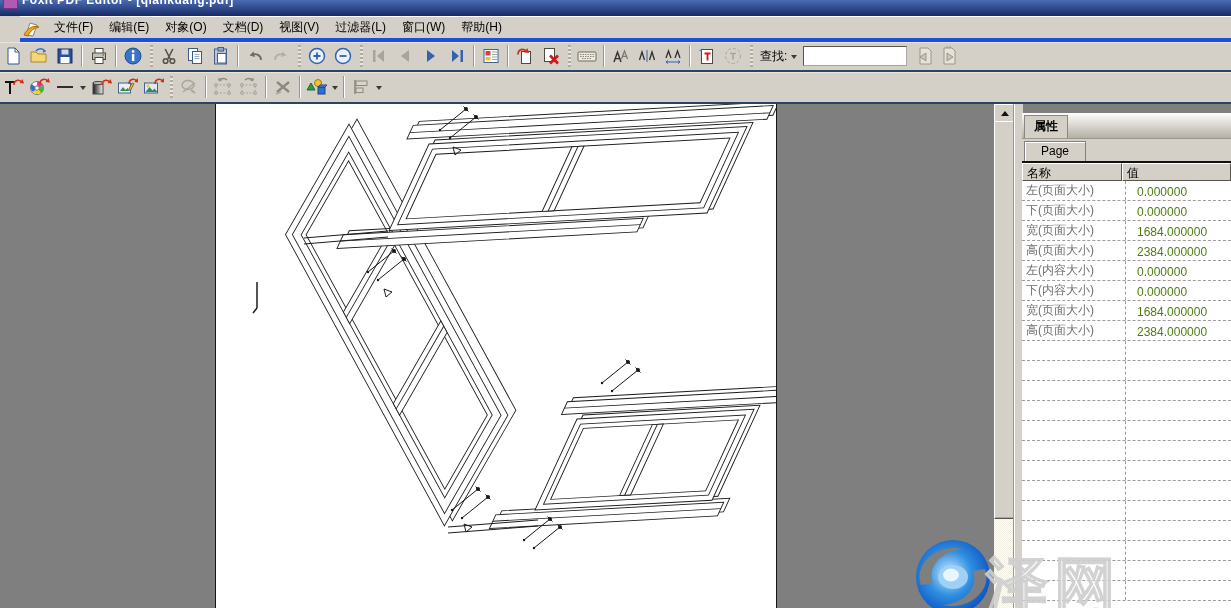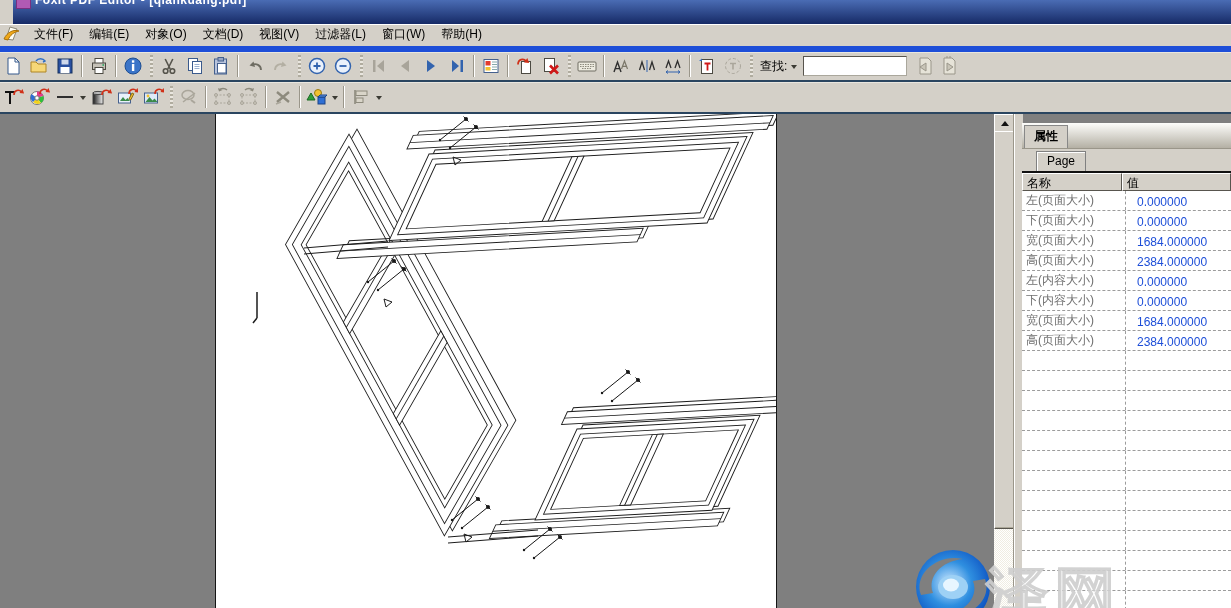--- a/index.html
+++ b/index.html
@@ -1,23 +1,23 @@
 <!DOCTYPE html>
 <html><head>
 <meta charset="utf-8">
 <style>
   html,body{margin:0;padding:0;}
   body{width:1231px;height:608px;overflow:hidden;background:#d4d0c8;
        font-family:"Liberation Sans","DejaVu Sans",sans-serif;-webkit-font-smoothing:none;}
   
-  .titlebar{height:24px;background:linear-gradient(180deg,#4a6cb4,#162a66);overflow:hidden;position:relative;margin-left:13px;}
+  .titlebar{height:16px;background:linear-gradient(180deg,#4a6cb4,#162a66);overflow:hidden;position:relative;}
   .titlebar .ttxt{display:block;color:#fff;font-weight:bold;font-size:12px;line-height:14px;margin:-7px 0 0 22px;letter-spacing:.5px;white-space:nowrap;}
   .titlebar .appsq{position:absolute;left:3px;top:-6px;width:13px;height:13px;background:#b05ab4;border:1px solid #7a2f80;}
   
-  .menubar{height:22px;background:#d4d0c8;display:flex;align-items:flex-start;border-bottom:6px solid #1d4ed8;box-shadow:inset 0 1px 0 #fff;}
+  .menubar{height:22px;background:#d4d0c8;display:flex;align-items:flex-end;border-bottom:4px solid #1d4ed8;box-shadow:inset 0 1px 0 #fff;margin-left:20px;}
   .menubar .mico{width:20px;height:18px;margin:0 4px 0 2px;}
   .menuitem{padding:2px 8px;font-size:12px;color:#000;cursor:default;white-space:nowrap;}
   
   .toolbar{background:#d4d0c8;display:flex;align-items:center;border-bottom:2px solid #2a4560;box-shadow:inset 0 1px 0 #e9e6df;}
   .tb1{height:28px;}
   .tb2{height:30px;}
   .tbtn{width:26px;height:24px;display:flex;align-items:center;justify-content:center;flex:0 0 auto;}
   .tbtn svg{display:block;}
   .sep{width:0;height:22px;border-left:1px solid #9a968a;border-right:1px solid #fff;margin:0 3px;flex:0 0 auto;}
   .grip{width:3px;height:22px;margin:0 3px 0 4px;background:repeating-linear-gradient(180deg,#b0ac9f 0 2px,#e9e6df 2px 4px);flex:0 0 auto;}
@@ -34,29 +34,29 @@
      background:conic-gradient(#fff 25%,#f0ede2 0 50%,#fff 0 75%,#f0ede2 0) 0 0/2px 2px;}
   .sbtn{position:absolute;left:0;width:19px;height:17px;background:#d4d0c8;border:1px solid;border-color:#fff #58554e #58554e #fff;box-shadow:inset -1px -1px 0 #aca899;display:flex;align-items:center;justify-content:center;}
   .sbtn i{border:4px solid transparent;border-bottom:5px solid #111;margin-top:-4px;}
   .sthumb{position:absolute;left:0;top:17px;width:19px;height:396px;background:#d4d0c8;border:1px solid;border-color:#fff #58554e #58554e #fff;box-shadow:inset -1px -1px 0 #aca899;}
   .pdivider{position:absolute;left:1013px;top:0;width:9px;height:516px;background:#d4d0c8;border-left:1px solid #9a968a;box-shadow:inset 1px 0 0 #fff;}
   
   .props{position:absolute;left:1022px;top:9px;right:0;height:516px;background:#fff;display:flex;flex-direction:column;font-size:12px;}
   .props-titlebar{height:25px;background:linear-gradient(180deg,#fdfdfb,#b4b0a4);display:flex;align-items:flex-end;flex:0 0 auto;border-bottom:1px solid #9a968a;}
   .props-tab{background:#d4d0c8;border:1px solid #888;border-bottom:none;padding:2px 9px 3px;font-weight:bold;color:#000;margin-left:2px;}
   .props-pagetabs{height:22px;background:#d4d0c8;display:flex;align-items:flex-end;flex:0 0 auto;border-bottom:2px solid #111;}
-  .page-tab{background:#d4d0c8;border:1px solid #808080;border-bottom:none;box-shadow:inset 1px 1px 0 #fff;padding:2px 10px 3px;color:#000;margin-left:14px;}
+  .page-tab{background:#d4d0c8;border:1px solid #808080;border-bottom:none;box-shadow:inset 1px 1px 0 #fff;padding:2px 16px 3px;color:#000;margin-left:2px;}
   .pg-header{display:flex;height:18px;flex:0 0 auto;}
   .pg-header>div{background:#d4d0c8;border:1px solid;border-color:#fff #58554e #58554e #fff;padding:1px 4px;color:#000;box-sizing:border-box;}
   .pg-h1{width:100px;flex:0 0 auto;}
   .pg-h2{flex:1;}
   .pg-rows{flex:1;overflow:hidden;background:#fff;}
   .pg-row{display:flex;height:19px;border-bottom:1px dashed #9c9c9c;align-items:center;gap:7px;}
   .pg-name{width:99px;flex:0 0 auto;border-right:1px dashed #9c9c9c;color:#6f6f6f;padding:0 0 0 4px;height:100%;line-height:19px;white-space:nowrap;overflow:hidden;}
-  .pg-val{flex:1;color:#1d4ed8;padding:4px 0 0 4px;line-height:19px;white-space:nowrap;overflow:hidden;}
+  .pg-val{flex:1;color:#4d7c0f;padding:4px 0 0 4px;line-height:19px;white-space:nowrap;overflow:hidden;}
   
   .wmark-logo{position:absolute;left:911px;top:431px;width:84px;height:84px;z-index:6;pointer-events:none;}
   .wmark-text{position:absolute;left:986px;top:440px;z-index:6;pointer-events:none;
       font-size:62px;font-weight:bold;letter-spacing:6px;color:rgba(255,255,255,0.18);
       -webkit-text-stroke:1.5px rgba(205,205,205,0.9);white-space:nowrap;}
   .dis{opacity:1;}
 </style>
 </head>
 <body>
 

